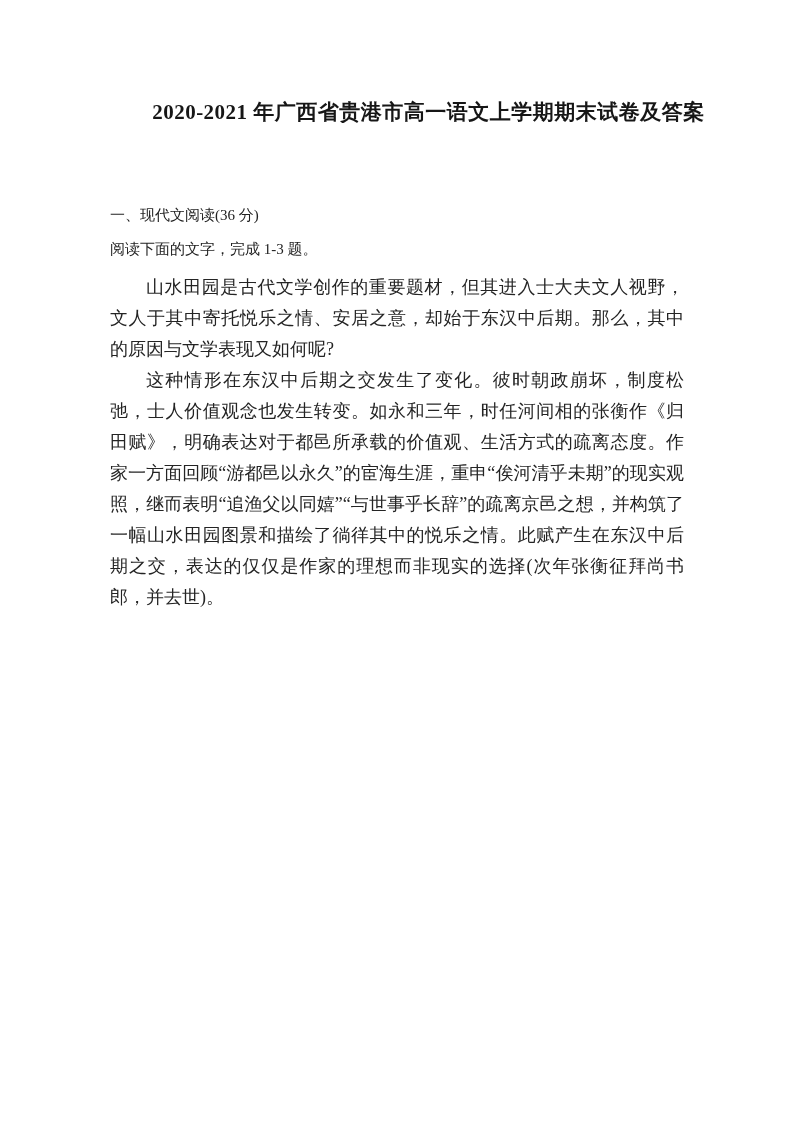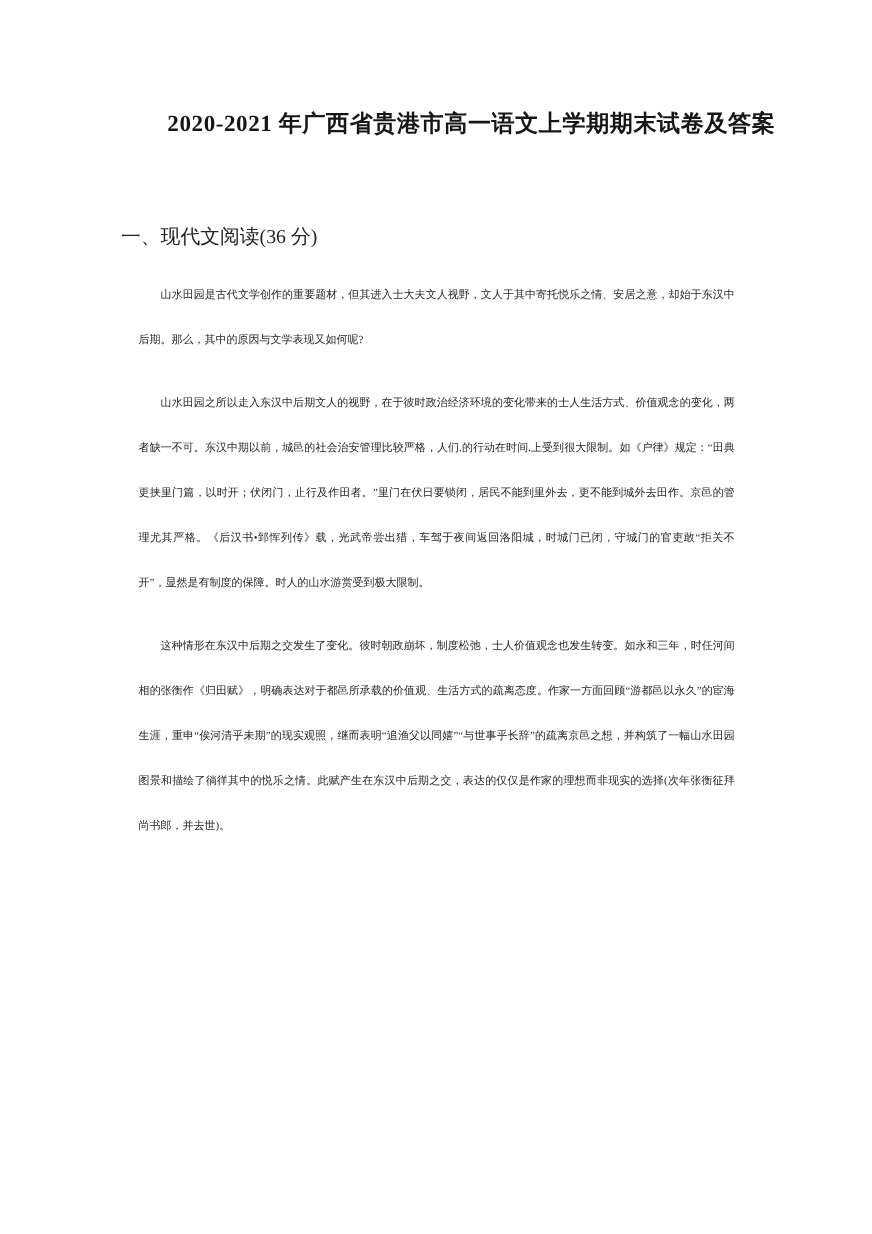--- a/index.html
+++ b/index.html
@@ -27,33 +27,33 @@
     letter-spacing: 0.5px;
     color: #161616;
   }
   .content {
     position: absolute;
     left: 110px;
     top: 198px;
     width: 574px;
   }
   .heading-line {
-    font-size: 18px;
+    font-size: 15px;
     line-height: 34px;
     font-weight: normal;
     margin: 0;
     color: #222222;
   }
   .passage {
     margin-top: 6px;
   }
   .para {
-    margin: 16px;
-    font-size: 10px;
-    line-height: 41px;
+    margin: 0;
+    font-size: 18px;
+    line-height: 31px;
     text-indent: 2em;
     text-align: justify;
     color: #242424;
     word-break: break-all;
   }
   .footer {
     position: absolute;
     left: 0;
     right: 0;
     top: 1066px;
@@ -69,24 +69,24 @@
 
 <div class="page">
 
   <h1 class="doc-title">2020-2021 年广西省贵港市高一语文上学期期末试卷及答案</h1>
 
   <div class="content">
 
     <div class="heading-line">一、现代文阅读(36 分)</div>
 
 
+    <div class="heading-line">阅读下面的文字，完成 1-3 题。</div>
 
     <div class="passage">
       <p class="para">山水田园是古代文学创作的重要题材，但其进入士大夫文人视野，文人于其中寄托悦乐之情、安居之意，却始于东汉中后期。那么，其中的原因与文学表现又如何呢?</p>
-      <p class="para">山水田园之所以走入东汉中后期文人的视野，在于彼时政治经济环境的变化带来的士人生活方式、价值观念的变化，两者缺一不可。东汉中期以前，城邑的社会治安管理比较严格，人们.的行动在时间.上受到很大限制。如《户律》规定：“田典更挟里门篇，以时开；伏闭门，止行及作田者。”里门在伏日要锁闭，居民不能到里外去，更不能到城外去田作。京邑的管理尤其严格。《后汉书•郅恽列传》载，光武帝尝出猎，车驾于夜间返回洛阳城，时城门已闭，守城门的官吏敢“拒关不开”，显然是有制度的保障。时人的山水游赏受到极大限制。</p>
       <p class="para">这种情形在东汉中后期之交发生了变化。彼时朝政崩坏，制度松弛，士人价值观念也发生转变。如永和三年，时任河间相的张衡作《归田赋》，明确表达对于都邑所承载的价值观、生活方式的疏离态度。作家一方面回顾“游都邑以永久”的宦海生涯，重申“俟河清乎未期”的现实观照，继而表明“追渔父以同嬉”“与世事乎长辞”的疏离京邑之想，并构筑了一幅山水田园图景和描绘了徜徉其中的悦乐之情。此赋产生在东汉中后期之交，表达的仅仅是作家的理想而非现实的选择(次年张衡征拜尚书郎，并去世)。</p>
     </div>
 
   </div>
 
   <div class="footer">
     <span>淘课榜</span>
     <span>https://www.taokerank.com</span>
   </div>
 

